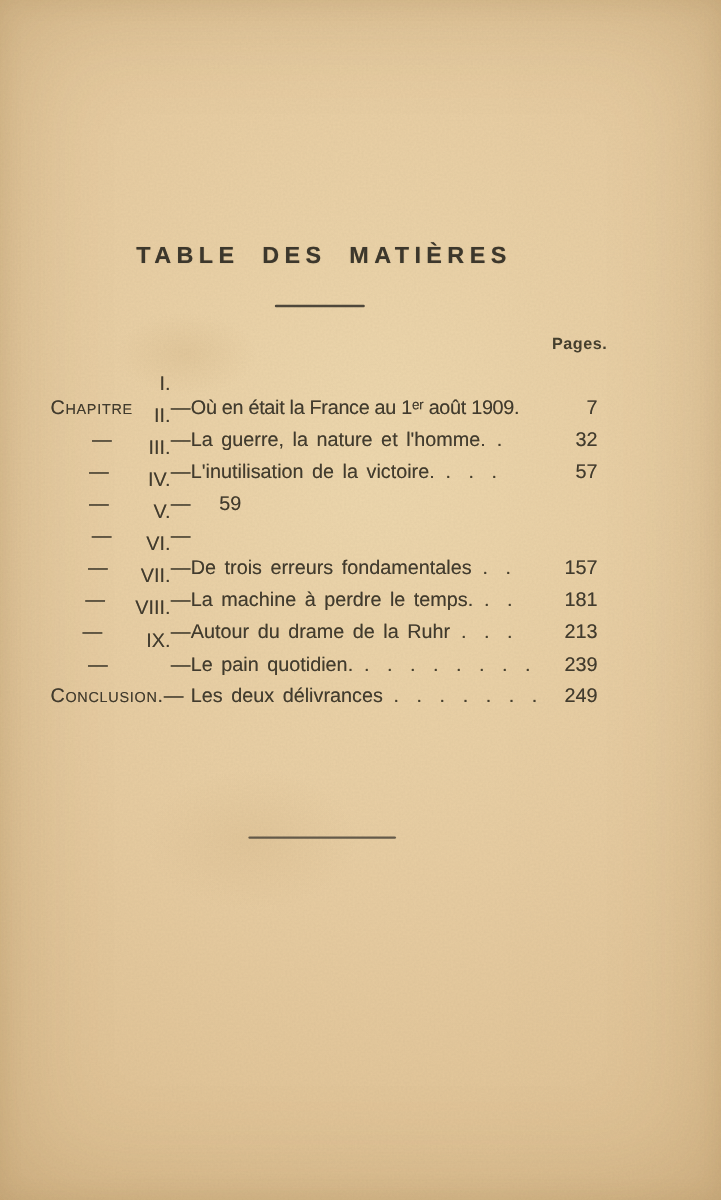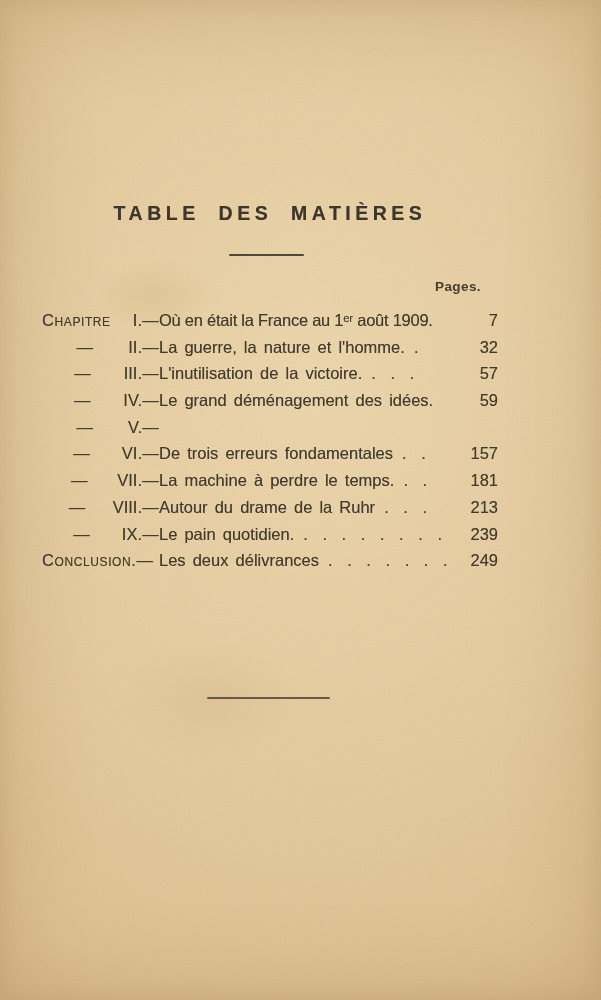--- a/index.html
+++ b/index.html
@@ -28,36 +28,36 @@
     font-size:19.5px;font-weight:bold;
     letter-spacing:4.5px;word-spacing:9px;
     color:#3c372c;
     text-shadow:0 0 0.6px rgba(60,50,30,0.55);
   }
   .rule{position:absolute;background:#4e473b;border-radius:1px;}
   .rule.title-rule{top:254px;left:229px;width:75px;height:2px;}
   .rule.footer-rule{top:697px;left:207px;width:123px;height:2px;opacity:0.85;}
 
   .pages-label{
-    position:absolute;top:279px;left:25px;width:456px;
+    position:absolute;top:279px;left:50px;width:456px;
     text-align:right;
     font-size:13.5px;font-weight:bold;letter-spacing:0.4px;
     color:#453f2e;
   }
 
   .toc{position:absolute;top:307px;left:42px;width:456px;}
   .toc-row{
     display:flex;align-items:baseline;
     height:26.7px;line-height:26.7px;
     font-size:16.5px;white-space:nowrap;
     color:#413b2e;
     text-shadow:0 0 0.5px rgba(60,50,30,0.5);
   }
   .cell-left{width:100px;display:flex;}
-  .lbl{flex:1;text-align:center;font-variant:small-caps;letter-spacing:0.6px;}
+  .lbl{flex:1;text-align:center;font-variant:small-caps;letter-spacing:0.6px;margin-top:20px;}
   .lbl.text{text-align:left;}
   .num{text-align:right;}
   .sep{width:17px;text-align:center;}
   .entry{flex:1;overflow:visible;}
   .entry.indent{padding-left:22px;}
   .title{word-spacing:2.5px;}
   .title.tight{word-spacing:0;letter-spacing:-0.25px;}
   .title.italic{font-style:italic;}
   .leaders{margin-left:9px;word-spacing:10px;color:#46402f;}
   .pg{width:42px;text-align:right;}
@@ -115,21 +115,20 @@
       <span class="entry"><span class="title">L'inutilisation de la victoire.</span><span class="leaders">. . .</span></span>
       <span class="pg">57</span>
     </div>
 
     <div class="toc-row">
       <span class="cell-left">
           <span class="lbl">—</span>
           <span class="num">IV.</span>
         </span>
       <span class="sep">—</span>
-      <span class="entry"><span class="title">Le grand déménagement des idées.</span><span class="leaders"></span></span>
       <span class="pg">59</span>
     </div>
 
     <div class="toc-row">
       <span class="cell-left">
           <span class="lbl">—</span>
           <span class="num">V.</span>
         </span>
       <span class="sep">—</span>
       <span class="pg"></span>

